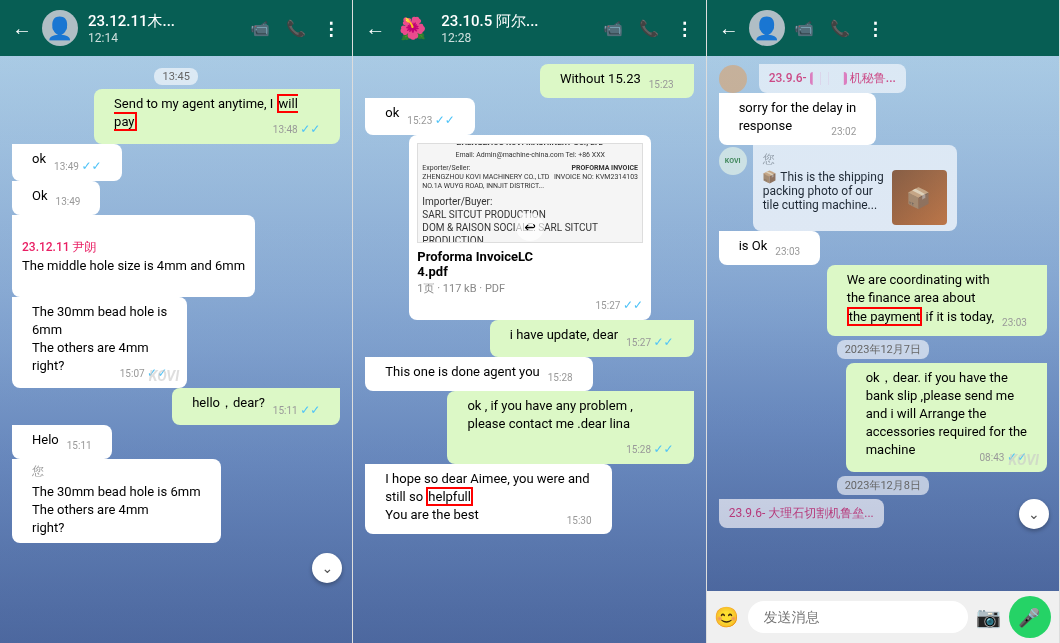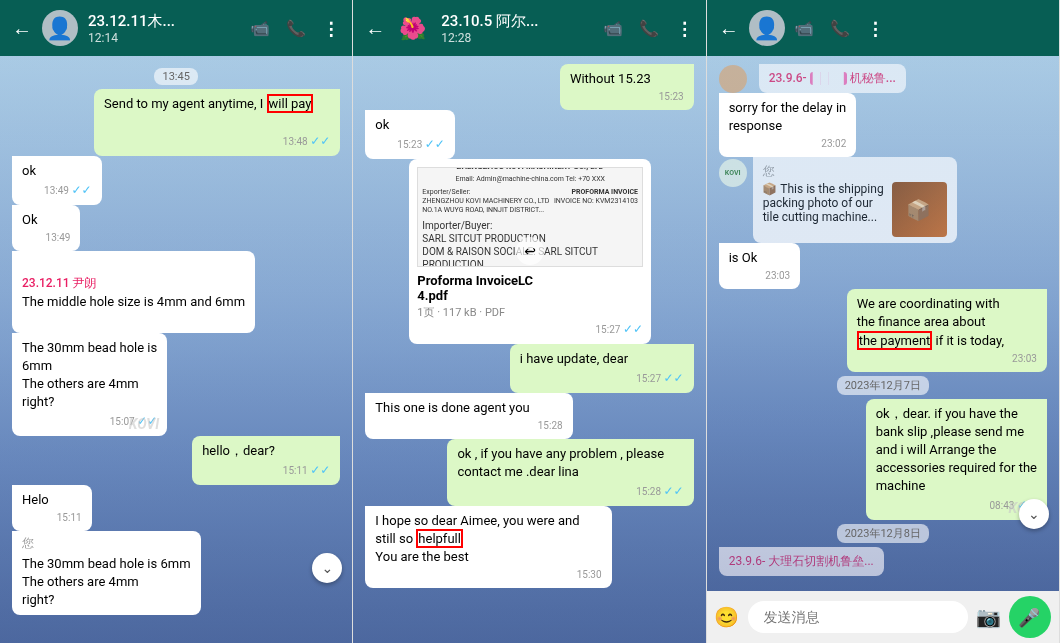--- a/index.html
+++ b/index.html
@@ -99,21 +99,21 @@
       background: rgba(255,255,255,0.6);
       border-radius: 8px;
       padding: 2px 8px;
       align-self: center;
       margin: 4px 0;
       z-index: 1;
     }
 
     .msg {
       max-width: 75%;
-      padding: 6px 10px;
+      padding: 6px 20px;
       border-radius: 8px;
       font-size: 13px;
       line-height: 1.4;
       position: relative;
       z-index: 1;
       word-break: break-word;
     }
 
     .msg-outgoing {
       background: #dcf8c6;
@@ -125,21 +125,21 @@
       background: white;
       align-self: flex-start;
       border-radius: 0 8px 8px 8px;
     }
 
     .msg-time {
       font-size: 10px;
       color: #999;
       float: right;
       margin-left: 8px;
-      margin-top: 20px;
+      margin-top: 8px;
     }
 
     .msg-ticks {
       color: #4fc3f7;
       font-size: 12px;
     }
 
     .msg-group {
       background: white;
       align-self: flex-start;
@@ -413,21 +413,21 @@
         <span>ok</span>
         <span class="msg-time">15:23 <span class="msg-ticks">✓✓</span></span>
       </div>
     </div>
 
     <div class="msg-bubble-row incoming" style="position:relative;padding-left:44px;">
       <div class="pdf-attachment" style="position:relative;">
         <div class="pdf-preview">
           <div class="pdf-content">
             <div style="text-align:center;font-weight:bold;font-size:8px;margin-bottom:2px;">ZHENGZHOU KOVI MACHINERY CO., LTD</div>
-            <div style="font-size:7px;text-align:center;margin-bottom:4px;">Email: Admin@machine-china.com Tel: +70 XXX</div>
+            <div style="font-size:7px;text-align:center;margin-bottom:4px;">Email: Admin@machine-china.com Tel: +86 XXX</div>
             <div style="display:flex;justify-content:space-between;font-size:7px;">
               <div>Exporter/Seller:<br>ZHENGZHOU KOVI MACHINERY CO., LTD<br>NO.1A WUYG ROAD, INNJIT DISTRICT...</div>
               <div style="text-align:right;"><strong>PROFORMA INVOICE</strong><br>INVOICE NO: KVM2314103</div>
             </div>
             <div style="font-size:10px;margin-top:4px;">Importer/Buyer:<br>SARL SITCUT PRODUCTION<br>DOM &amp; RAISON SOCIALE: SARL SITCUT PRODUCTION...</div>
           </div>
         </div>
         <div style="position:absolute;left:50%;top:50%;transform:translate(-50%,-50%);background:rgba(255,255,255,0.7);border-radius:50%;width:28px;height:28px;display:flex;align-items:center;justify-content:center;font-size:14px;cursor:pointer;">↩</div>
         <div class="pdf-info">Proforma InvoiceLC<br>4.pdf</div>
         <div class="pdf-meta">1页 · 117 kB · PDF</div>

